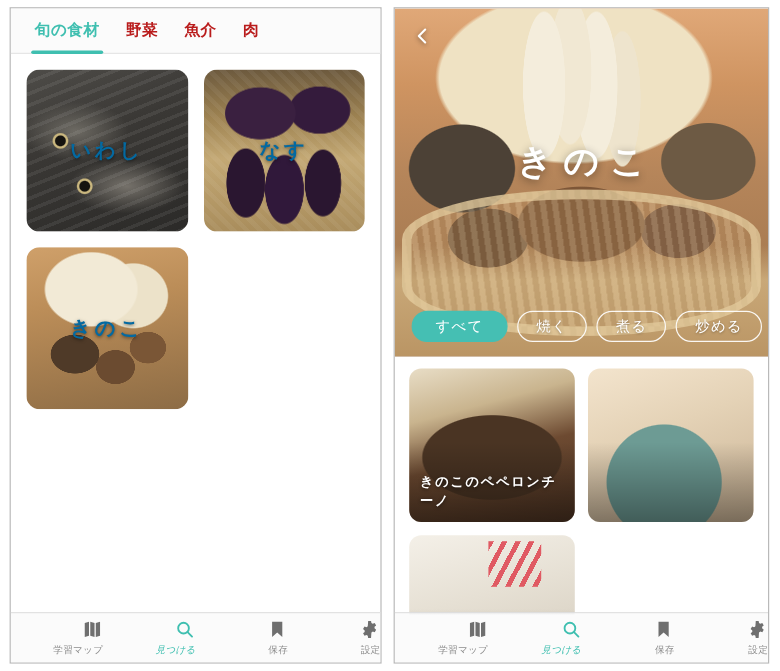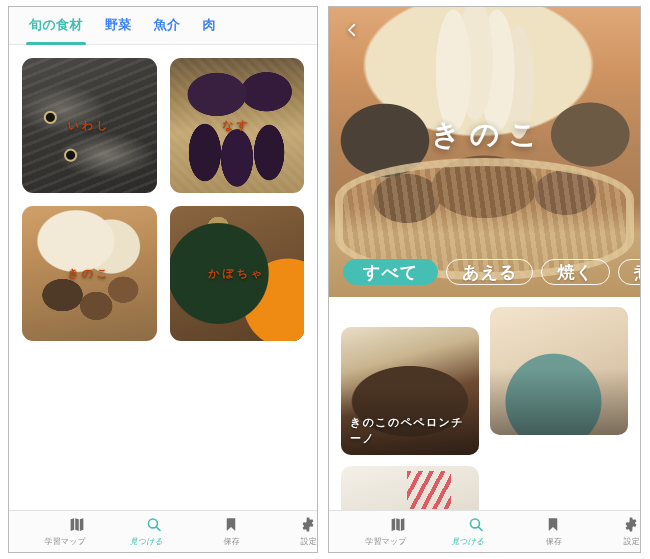--- a/index.html
+++ b/index.html
@@ -44,21 +44,21 @@
     height: 38px;
     background: #fbfbfb;
     border-bottom: 1px solid #e6e6e6;
     display: flex;
     align-items: center;
     padding-left: 20px;
     gap: 22px;
   }
   .tab {
     font-size: 13px;
-    color: #3b82f6;
+    color: #b91c1c;
     font-weight: bold;
     padding-bottom: 2px;
     position: relative;
     letter-spacing: 0.4px;
   }
   .tab.active { color: #3fbfb0; }
   .tab.active::after {
     content: "";
     position: absolute;
     left: -3px; right: -3px;
@@ -84,22 +84,22 @@
     height: 135px;
     border-radius: 11px;
     overflow: hidden;
     display: flex;
     align-items: center;
     justify-content: center;
   }
   .food-card .label {
     position: relative;
     z-index: 3;
-    color: #c2410c;
-    font-size: 11px;
+    color: #0369a1;
+    font-size: 17px;
     font-weight: bold;
     letter-spacing: 3px;
     text-shadow: 0 1px 3px rgba(0,0,0,0.55);
   }
   .photo { position: absolute; inset: 0; z-index: 1; }
 
   
   .ph-iwashi {
     background:
       radial-gradient(ellipse 55% 30% at 30% 38%, #6d6a63 0%, transparent 60%),
@@ -267,22 +267,22 @@
     padding-left: 14px;
     align-items: center;
   }
   .chip {
     flex: none;
     height: 26px;
     padding: 0 15px;
     border-radius: 14px;
     border: 1px solid rgba(255,255,255,0.92);
     color: #ffffff;
-    font-size: 17px;
-    font-weight: bold;
+    font-size: 12px;
+    font-weight: normal;
     letter-spacing: 1px;
     display: flex;
     align-items: center;
     justify-content: center;
     white-space: nowrap;
     text-shadow: 0 1px 2px rgba(0,0,0,0.3);
     cursor: pointer;
     margin-top: 43px;
   }
   .chip.selected {
@@ -321,21 +321,20 @@
     text-shadow: 0 1px 3px rgba(0,0,0,0.65);
   }
   .recipe-card::before {
     content: "";
     position: absolute; inset: 0; z-index: 3;
     background: linear-gradient(180deg, transparent 48%, rgba(0,0,0,0.40) 100%);
   }
 
   .rp-peperon {
     background: linear-gradient(165deg, #e8ddc6 0%, #c9b48e 28%, #6d4a31 55%, #4c3322 100%);
-    margin-top: 20px;
   }
   .rp-peperon::after {
     content: "";
     position: absolute; inset: 0; z-index: 2;
     background:
       radial-gradient(ellipse 52% 34% at 50% 58%, #4a3423 0 80%, transparent 82%),
       radial-gradient(ellipse 11% 9% at 34% 56%, #9c8765 0 76%, transparent 78%),
       radial-gradient(ellipse 10% 8% at 58% 50%, #8b7150 0 76%, transparent 78%),
       radial-gradient(ellipse 9% 7% at 70% 62%, #7d6547 0 76%, transparent 78%),
       radial-gradient(circle 4px at 62% 38%, #c4361f 0 85%, transparent 88%);
@@ -402,24 +401,20 @@
           <div class="label">なす</div>
         </div>
 
 
 
         <div class="food-card">
           <div class="photo ph-kinoko"></div>
           <div class="label">きのこ</div>
         </div>
 
-        <div class="food-card">
-          <div class="photo ph-kabocha"></div>
-          <div class="label">かぼちゃ</div>
-        </div>
 
       </div>
     </div>
 
     <div class="bottomnav">
       <div class="nav-item">
         <span class="nav-icon">
           <svg viewBox="0 0 24 24" fill="currentColor">
               <path d="M3 4.5 8 3v16.5L3 21zM9.5 3l5 1.5V21l-5-1.5zM16 4.5 21 3v16.5L16 21z"></path>
             </svg>
@@ -464,21 +459,20 @@
       <div class="back-btn">
         <svg viewBox="0 0 24 24" fill="none" stroke="#ffffff" stroke-width="2.6" stroke-linecap="round" stroke-linejoin="round">
             <polyline points="15.5,4 7.5,12 15.5,20"></polyline>
           </svg>
       </div>
 
       <div class="hero-title">きのこ</div>
 
       <div class="chips">
         <div class="chip selected">すべて</div>
-        <div class="chip">あえる</div>
         <div class="chip">焼く</div>
         <div class="chip">煮る</div>
         <div class="chip">炒める</div>
       </div>
     </div>
 
     <div class="recipe-scroll">
       <div class="recipe-grid">
 
         <div class="recipe-card rp-peperon">

